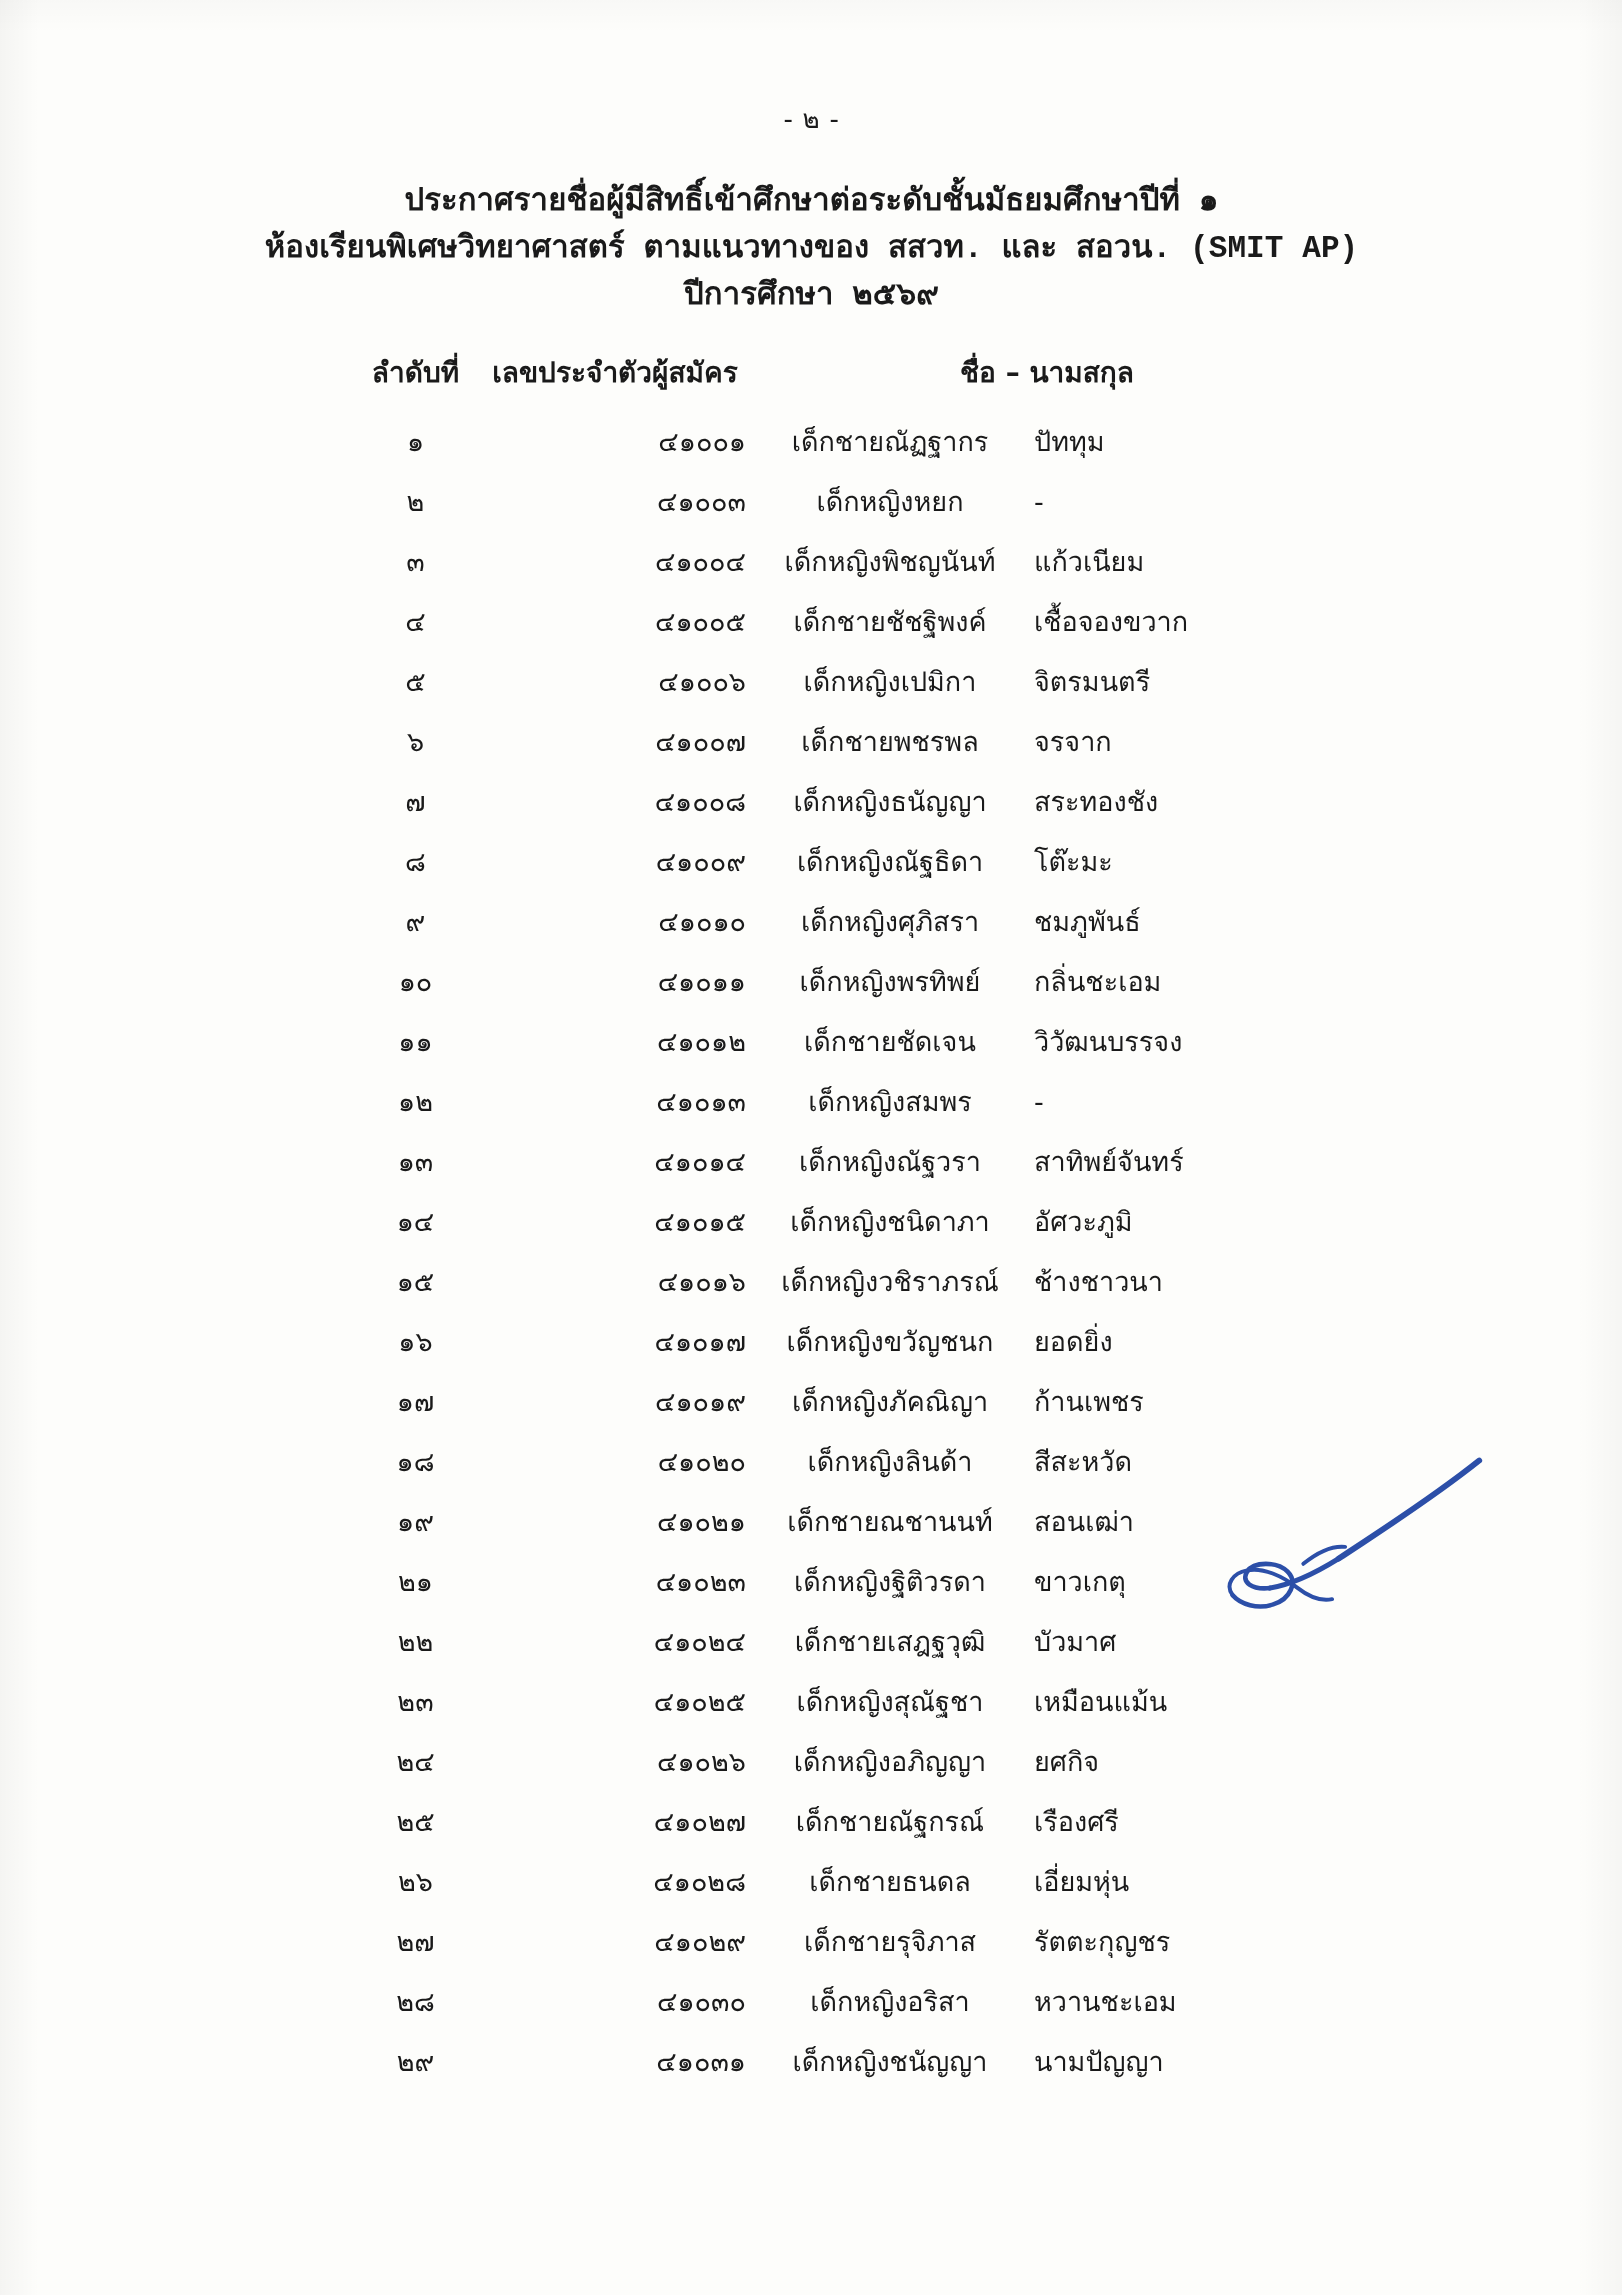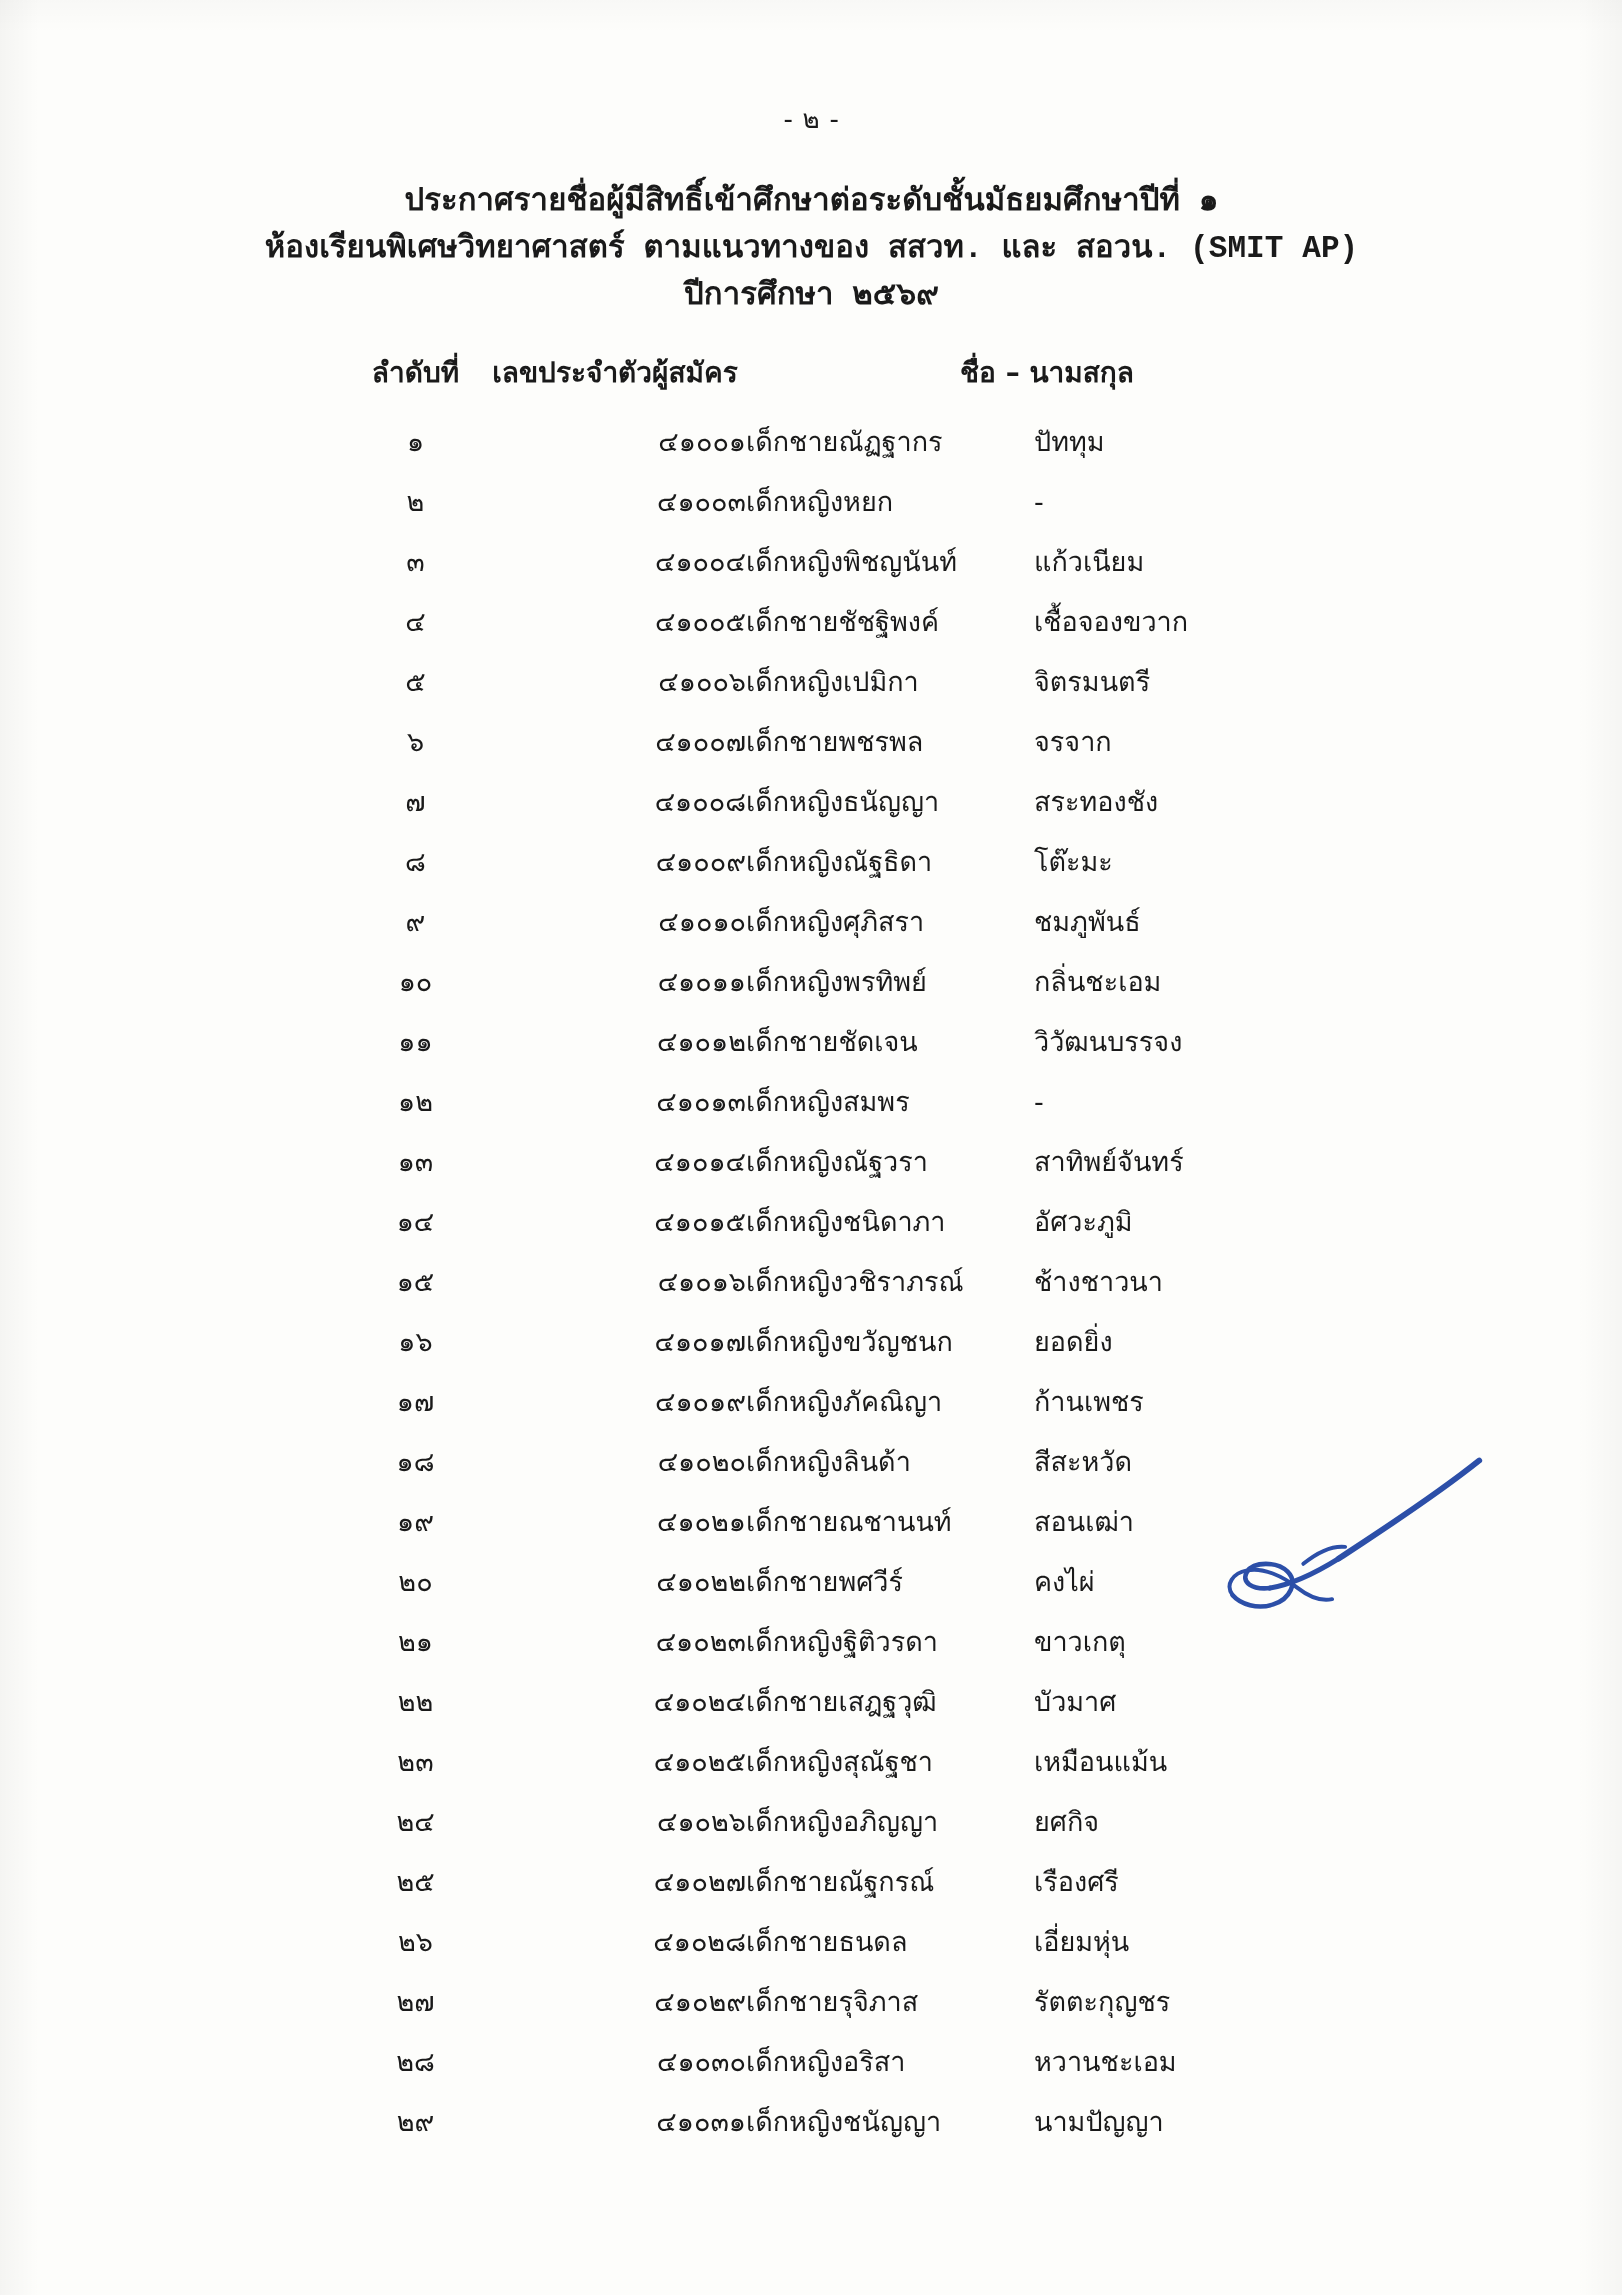--- a/index.html
+++ b/index.html
@@ -75,21 +75,21 @@
   col.c-code   { width: 262px; }
   col.c-first  { width: 288px; }
   col.c-last   { width: 242px; }
 
   .th-no    { text-align: center; }
   .th-code  { }
   .th-name  { text-align: center; padding-left: 73px; margin-top: 8px; }
 
   .td-no    { text-align: center; }
   .td-code  { text-align: right; }
-  .td-first { text-align: left; padding-left: 9.2px; }
+  .td-first { text-align: center; padding-left: 9.2px; }
   .td-last  { text-align: left; padding-left: 5.2px; }
 
   
   .signature {
     position: absolute;
     right: 134px;
     bottom: 671px;
     width: 340px;
     height: 170px;
     pointer-events: none;
@@ -233,26 +233,20 @@
             <td class="td-first">เด็กหญิงลินด้า</td>
             <td class="td-last">สีสะหวัด</td>
           </tr>
           <tr>
             <td class="td-no">๑๙</td>
             <td class="td-code">๔๑๐๒๑</td>
             <td class="td-first">เด็กชายณชานนท์</td>
             <td class="td-last">สอนเฒ่า</td>
           </tr>
           <tr>
-            <td class="td-no">๒๐</td>
-            <td class="td-code">๔๑๐๒๒</td>
-            <td class="td-first">เด็กชายพศวีร์</td>
-            <td class="td-last">คงไผ่</td>
-          </tr>
-          <tr>
             <td class="td-no">๒๑</td>
             <td class="td-code">๔๑๐๒๓</td>
             <td class="td-first">เด็กหญิงฐิติวรดา</td>
             <td class="td-last">ขาวเกตุ</td>
           </tr>
           <tr>
             <td class="td-no">๒๒</td>
             <td class="td-code">๔๑๐๒๔</td>
             <td class="td-first">เด็กชายเสฎฐวุฒิ</td>
             <td class="td-last">บัวมาศ</td>

